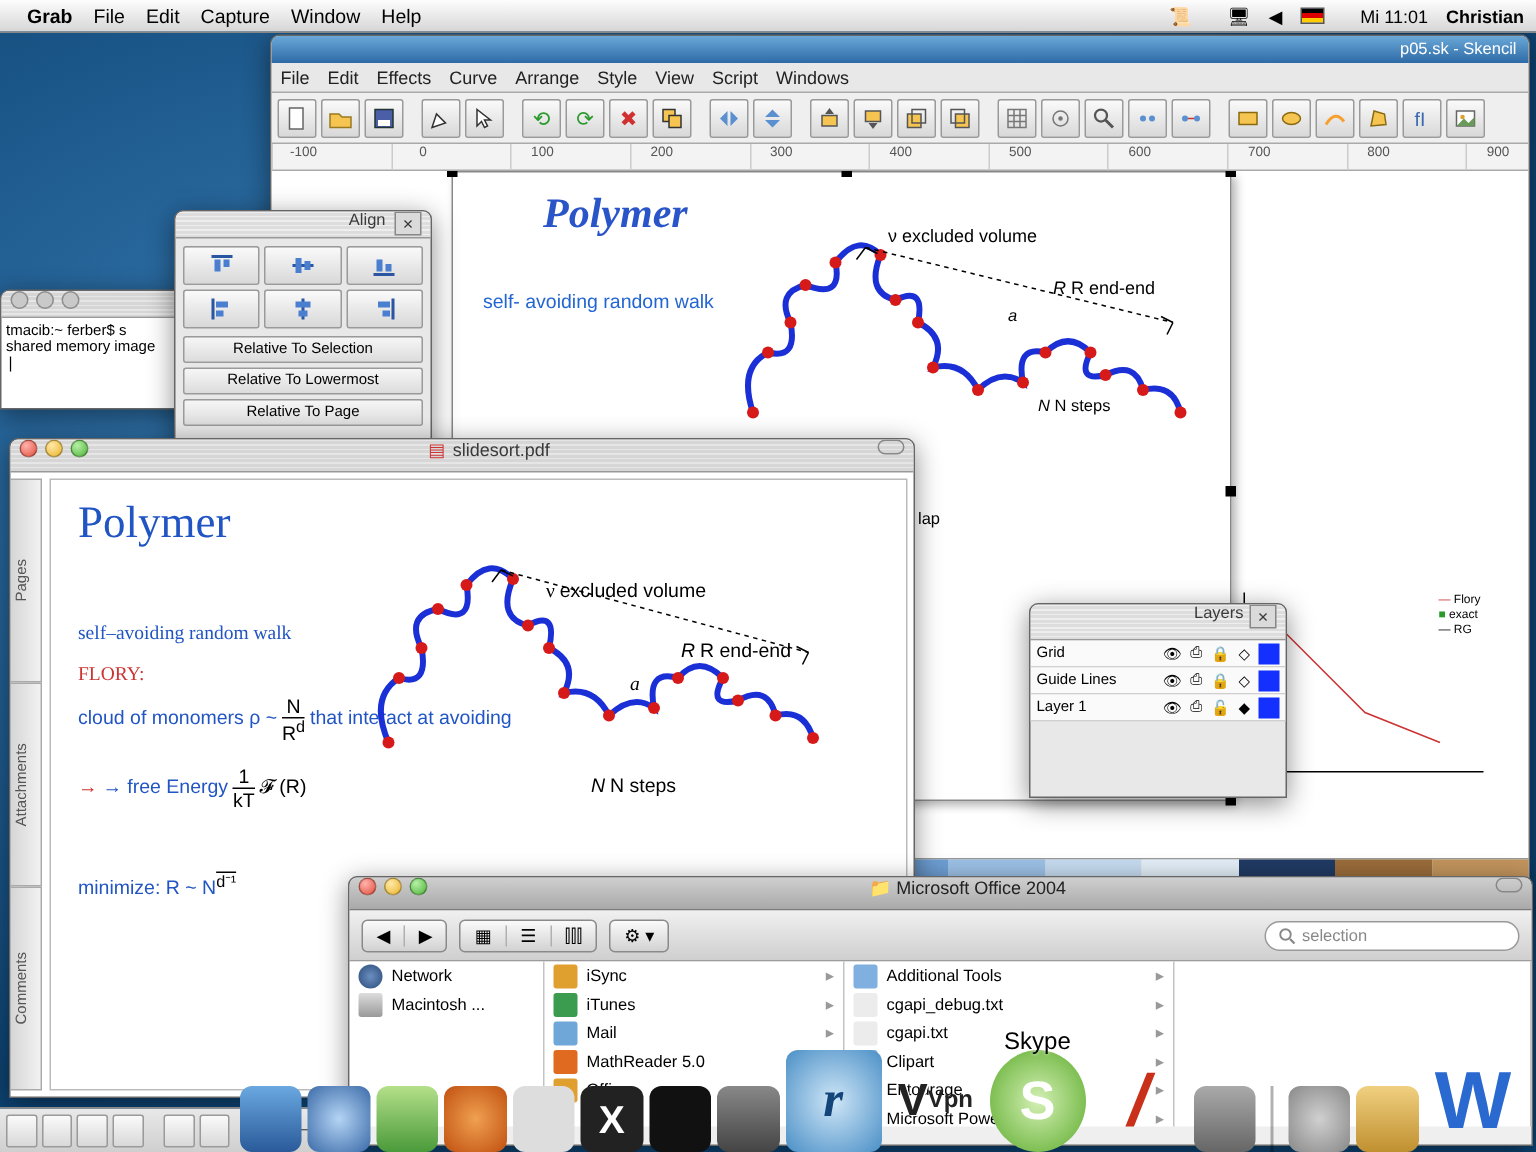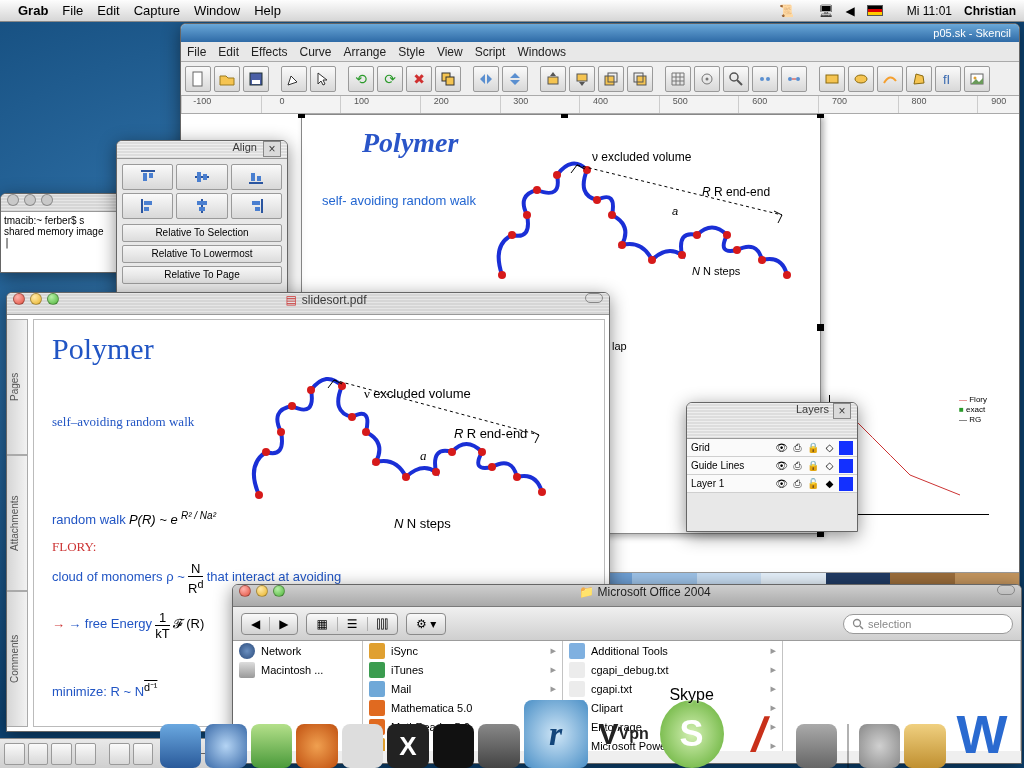--- a/index.html
+++ b/index.html
@@ -53,21 +53,21 @@
 .align-grid{display:grid;grid-template-columns:repeat(3,1fr);gap:3px;padding:5px;}
 .abtn{height:26px;background:linear-gradient(#fafafa,#d8d8d8);border:1px solid #9a9a9a;border-radius:2px;display:flex;align-items:center;justify-content:center;}
 .abtn svg{width:18px;height:18px;}
 .align-opts{display:flex;flex-direction:column;gap:3px;padding:0 5px 5px;}
 .albtn{height:18px;font-size:10px;background:linear-gradient(#f6f6f6,#dcdcdc);border:1px solid #9a9a9a;border-radius:2px;text-align:center;line-height:16px;}
 .align-foot{display:flex;gap:4px;padding:4px;}
 .align-foot .albtn{flex:1;}
 
 
 #layers { top:402px; left:686px; width:172px; height:130px; z-index:400; background:#e8e8e8;}
-#layers .titlebar{height:36px;background:repeating-linear-gradient(#eee 0 1px,#ddd 1px 3px);font-size:11px;}
+#layers .titlebar{height:24px;background:repeating-linear-gradient(#eee 0 1px,#ddd 1px 3px);font-size:11px;}
 #layers .titlebar .t{text-align:right;padding-right:4px;}
 .layer-row{display:flex;align-items:center;height:18px;border-bottom:1px solid #cfcfcf;background:#fafafa;font-size:10px;padding:0 4px;gap:3px;}
 .layer-row .nm{flex:1;}
 .layer-row .ic{width:13px;height:13px;display:flex;align-items:center;justify-content:center;}
 .sw{width:14px;height:14px;}
 
 
 #term { top:193px; left:0; width:160px; height:80px; z-index:50; background:#fff;}
 #term .titlebar{height:18px;}
 #term .body{font-family:Monaco,monospace;font-size:10px;padding:3px;white-space:pre-wrap;}
@@ -532,21 +532,20 @@
         </g>
       <line x1="100" y1="20" x2="305" y2="75" stroke="#000" stroke-dasharray="3 3"></line>
       <path d="M100 20 l-6 8 M100 20 l8 4" stroke="#000"></path>
         <path d="M305 75 l-8 -4 M305 75 l-4 8" stroke="#000"></path>
     </svg>
     <div class="line black" style="position:absolute;top:60px;left:330px">ν <span>excluded volume</span></div>
     <div class="line black" style="position:absolute;top:100px;left:420px"><i>R</i> <span>R end-end</span></div>
     <div class="line black" style="position:absolute;top:122px;left:386px;font-style:italic">a</div>
     <div class="line black" style="position:absolute;top:190px;left:360px"><i>N</i> <span>N steps</span></div>
 
-    <div class="line" style="margin-top:80px"><span>random walk</span> <span class="black"><i>P(R) ~ e</i></span> <span class="black" style="font-size:10px;vertical-align:super"><i>R² / Na²</i></span></div>
     <div class="line flory" style="margin-top:11px">FLORY:</div>
     <div class="line"><span>cloud of monomers ρ ~</span> <span class="black" style="display:inline-block;text-align:center;vertical-align:middle"><span style="border-bottom:1px solid #000;display:block;padding:0 2px">N</span><span>R<sup>d</sup></span></span> <span> that interact at avoiding</span></div>
     <div class="line" style="margin-top:14px"><span style="color:#c33">→</span> <span style="color:#2155c4">→ free Energy</span> <span class="black" style="display:inline-block;text-align:center;vertical-align:middle"><span style="border-bottom:1px solid #000;display:block;padding:0 3px">1</span><span>kT</span></span> <span class="black">𝓕 (R)</span></div>
     <div class="line" style="margin-top:38px"><span>minimize: R ~ N</span><sup class="black" style="text-decoration:overline">d⁻¹</sup></div>
   </div>
 </div>
 
 <div id="finder" class="win">
   <div class="titlebar">
     <div class="lights">
@@ -596,25 +595,20 @@
           <span style="margin-left:auto;color:#999">▸</span>
         </div>
         <div class="item">
           <span class="ic" style="background:#3b9c4f"></span>
           <span>iTunes</span>
           <span style="margin-left:auto;color:#999">▸</span>
         </div>
         <div class="item">
           <span class="ic" style="background:#6fa8d8"></span>
           <span>Mail</span>
-          <span style="margin-left:auto;color:#999">▸</span>
-        </div>
-        <div class="item">
-          <span class="ic" style="background:#e06a20"></span>
-          <span>Mathematica 5.0</span>
           <span style="margin-left:auto;color:#999">▸</span>
         </div>
         <div class="item">
           <span class="ic" style="background:#e06a20"></span>
           <span>MathReader 5.0</span>
           <span style="margin-left:auto;color:#999">▸</span>
         </div>
         <div class="item">
           <span class="ic" style="background:#e0a030"></span>
           <span>Office</span>

